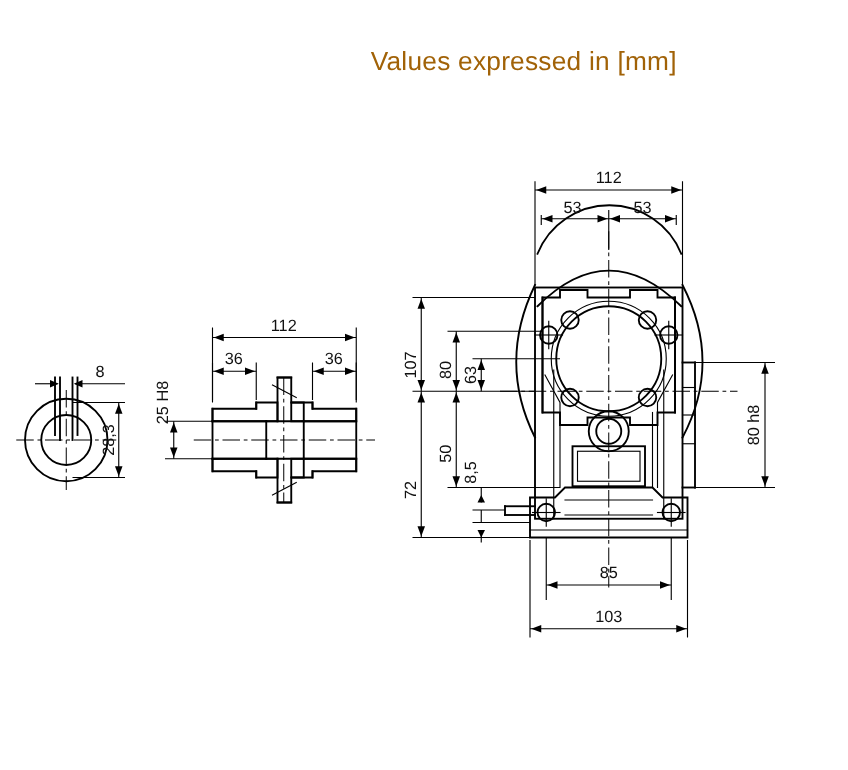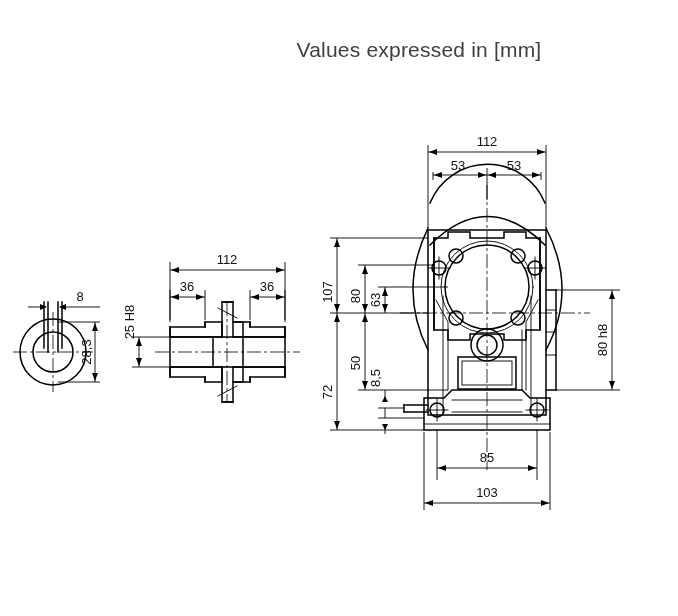--- a/index.html
+++ b/index.html
@@ -21,21 +21,21 @@
   }
   .title-note {
     position: absolute;
     left: 0;
     top: 38px;
     width: 678px;
     text-align: center;
     padding-left: 160px;
     box-sizing: border-box;
     font-size: 21px;
-    color: #404040;
+    color: #a16207;
     font-family: "Liberation Sans", sans-serif;
     letter-spacing: 0.2px;
     white-space: nowrap;
   }
   svg.cad {
     position: absolute;
     left: 0;
     top: 0;
   }
   .ln {

